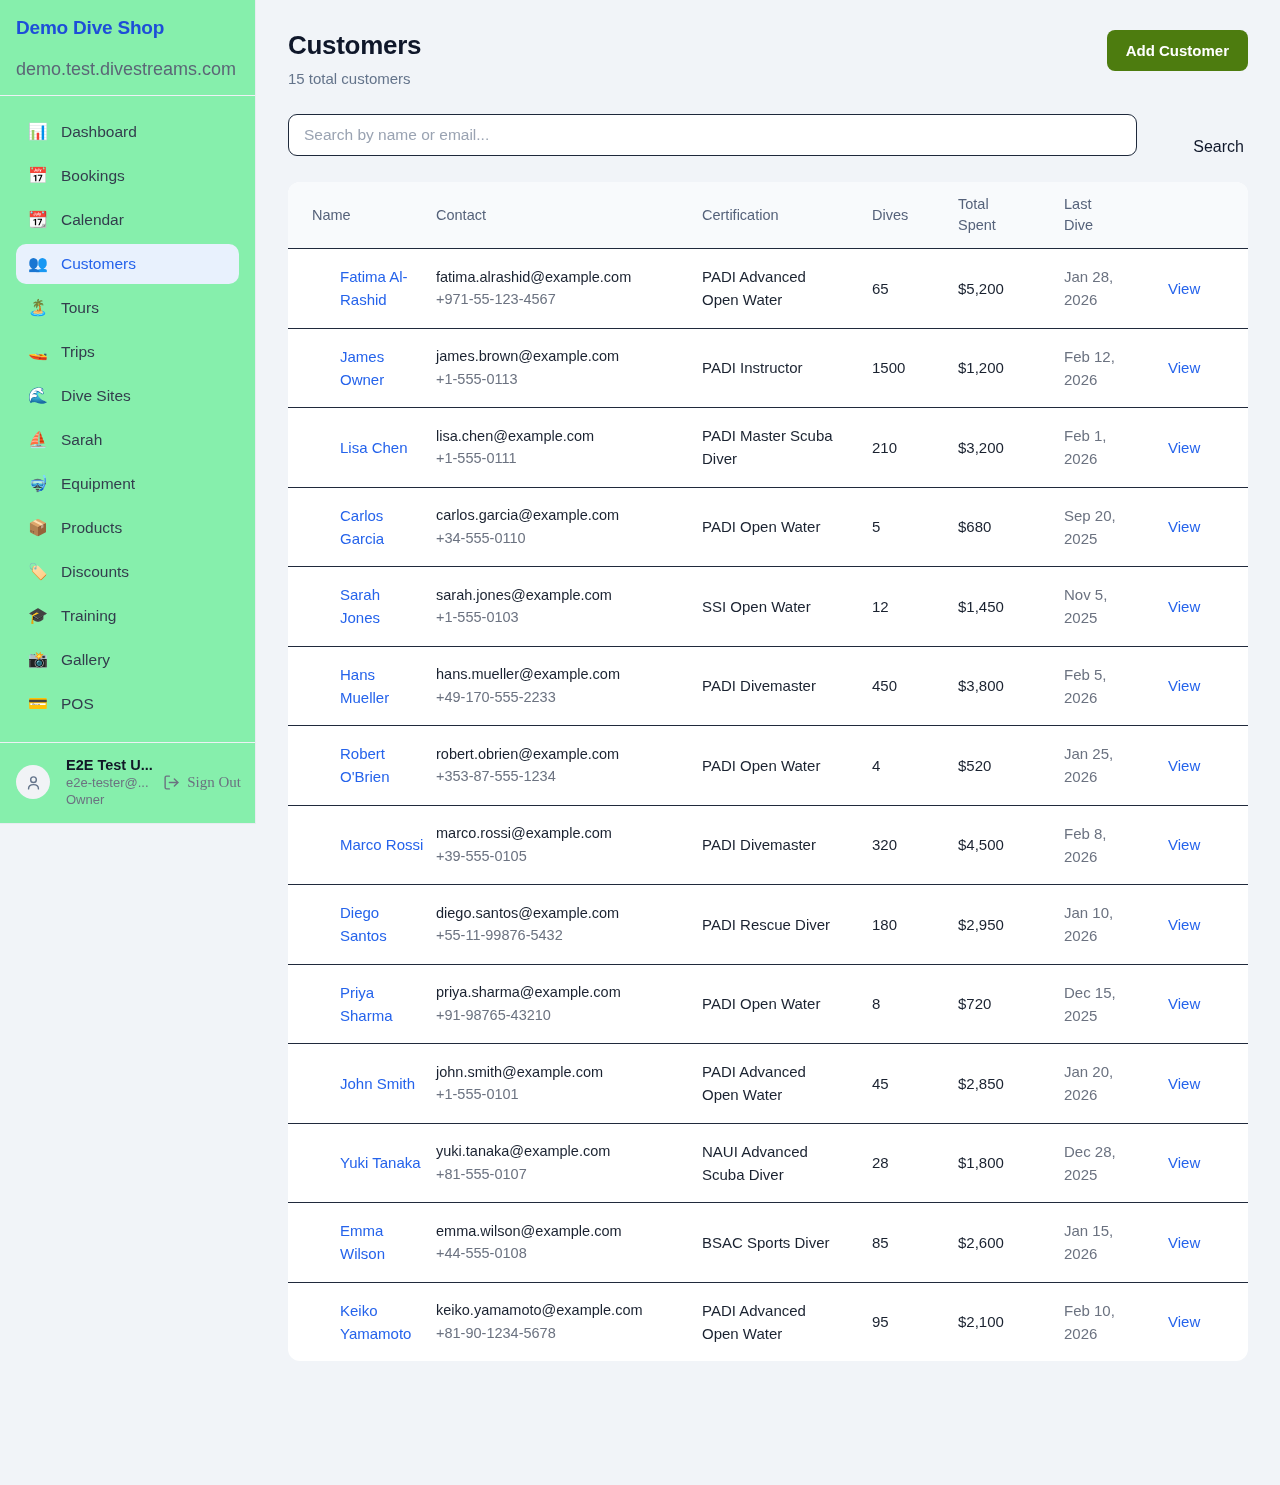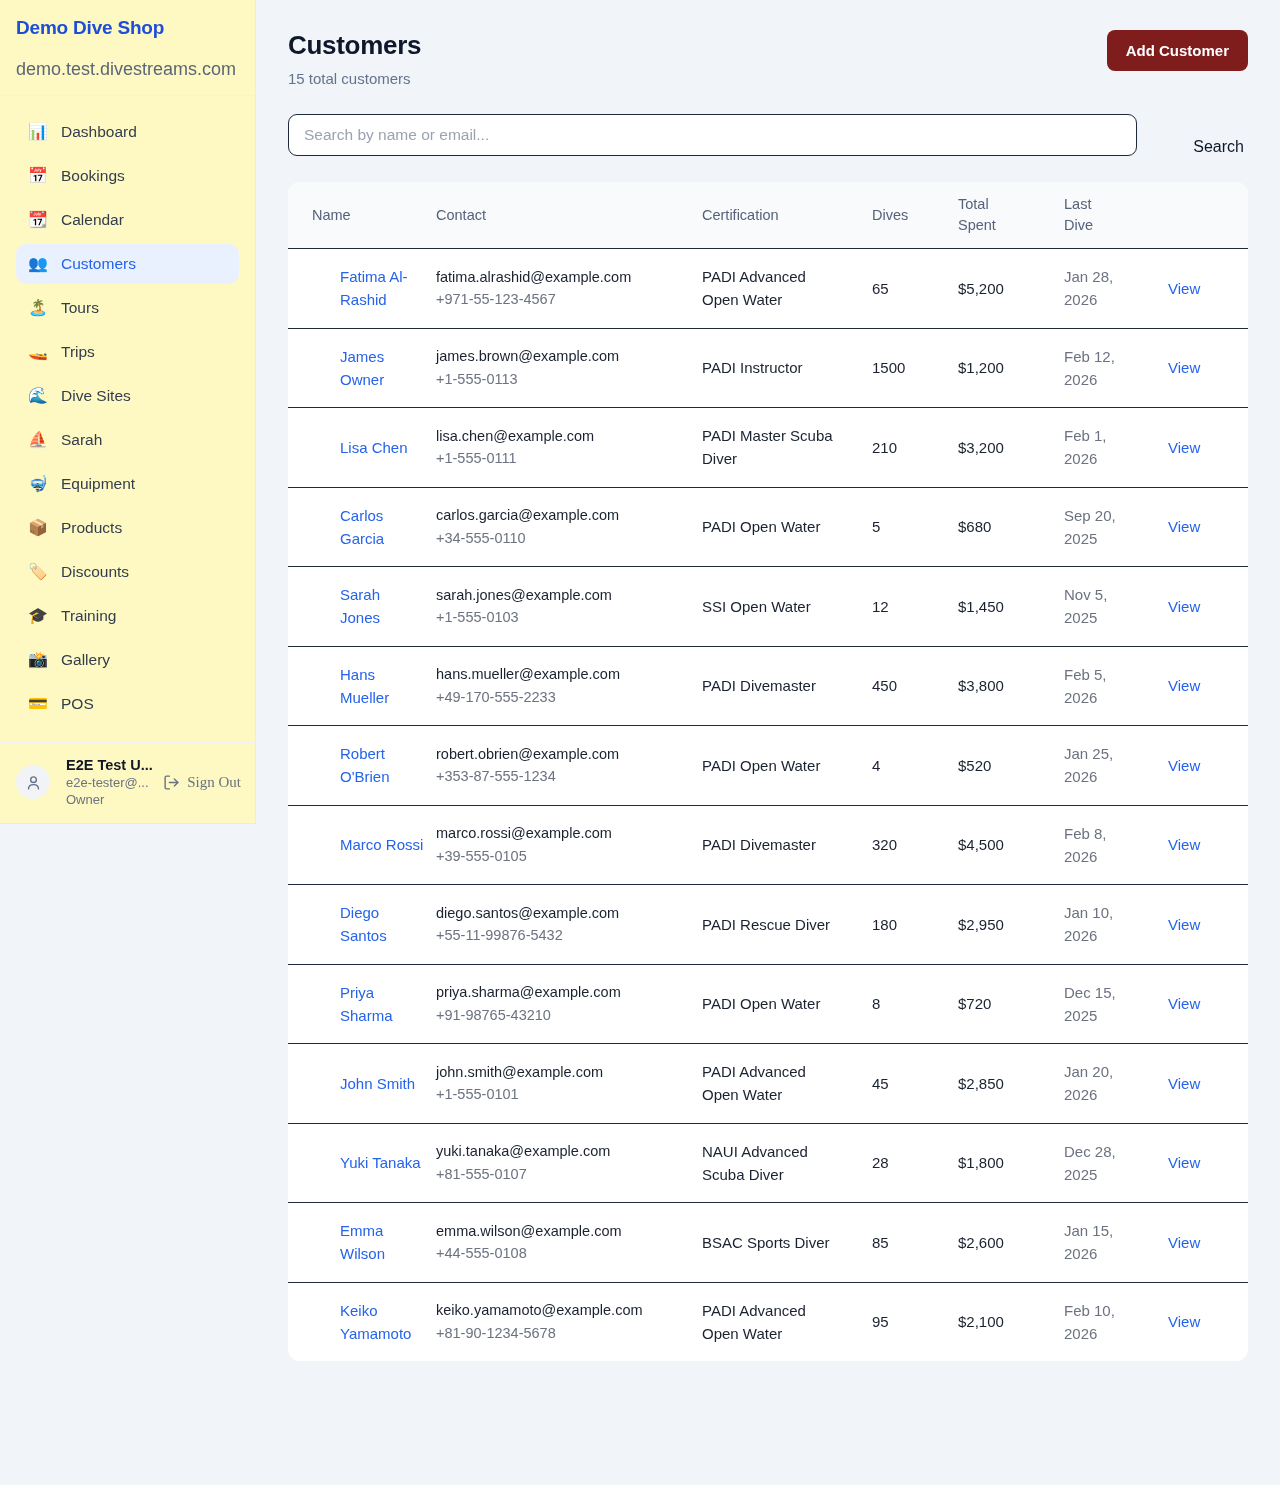--- a/index.html
+++ b/index.html
@@ -7,21 +7,21 @@
   body {
     background:#f1f4f8;
     font-family:"Liberation Sans", sans-serif;
     display:flex;
     align-items:flex-start;
     color:#111827;
   }
   
   .sidebar {
     width:256px; flex-shrink:0;
-    background:#fef9c3;
+    background:#86efac;
     border-right:1px solid #e8ecf1;
     border-bottom:1px solid #e8ecf1;
   }
   .brand { padding:17px 16px 15px; border-bottom:1px solid #eef1f5; }
   .brand-title { color:#1d4ed8; font-size:19px; font-weight:700; letter-spacing:-0.2px; }
   .brand-sub { color:#5b6676; font-size:18px; margin-top:20px; }
   .nav { padding:16px 16px 14px; }
   .nav-item {
     display:flex; align-items:center; gap:13px;
     height:40px; padding:0 12px; border-radius:10px;
@@ -48,21 +48,21 @@
     display:flex; align-items:center; gap:7px;
     color:#6b7280; font-size:15px; cursor:pointer; white-space:nowrap;
     background:none; border:none; font-family:Liberation Serif, serif;
   }
   
   .main { flex:1; min-width:0; padding:30px 32px 24px; }
   .page-header { display:flex; justify-content:space-between; align-items:flex-start; }
   .page-title { font-size:26px; font-weight:700; color:#0f172a; letter-spacing:-0.3px; }
   .page-sub { font-size:15px; color:#64748b; margin-top:9px; }
   .btn-primary {
-    background:#7f1d1d; color:#ffffff; border:none; border-radius:8px;
+    background:#4d7c0f; color:#ffffff; border:none; border-radius:8px;
     padding:12px 19px; font-size:15px; font-weight:600; cursor:pointer;
     font-family:inherit;
   }
   .search-row { display:flex; align-items:flex-end; gap:27px; margin-top:27px; }
   .search-input {
     flex:1; height:42px; background:#fff;
     border:1.5px solid #1e293b; border-radius:9px;
     padding:0 15px; font-size:15.5px; color:#111827; outline:none;
     font-family:inherit;
   }

